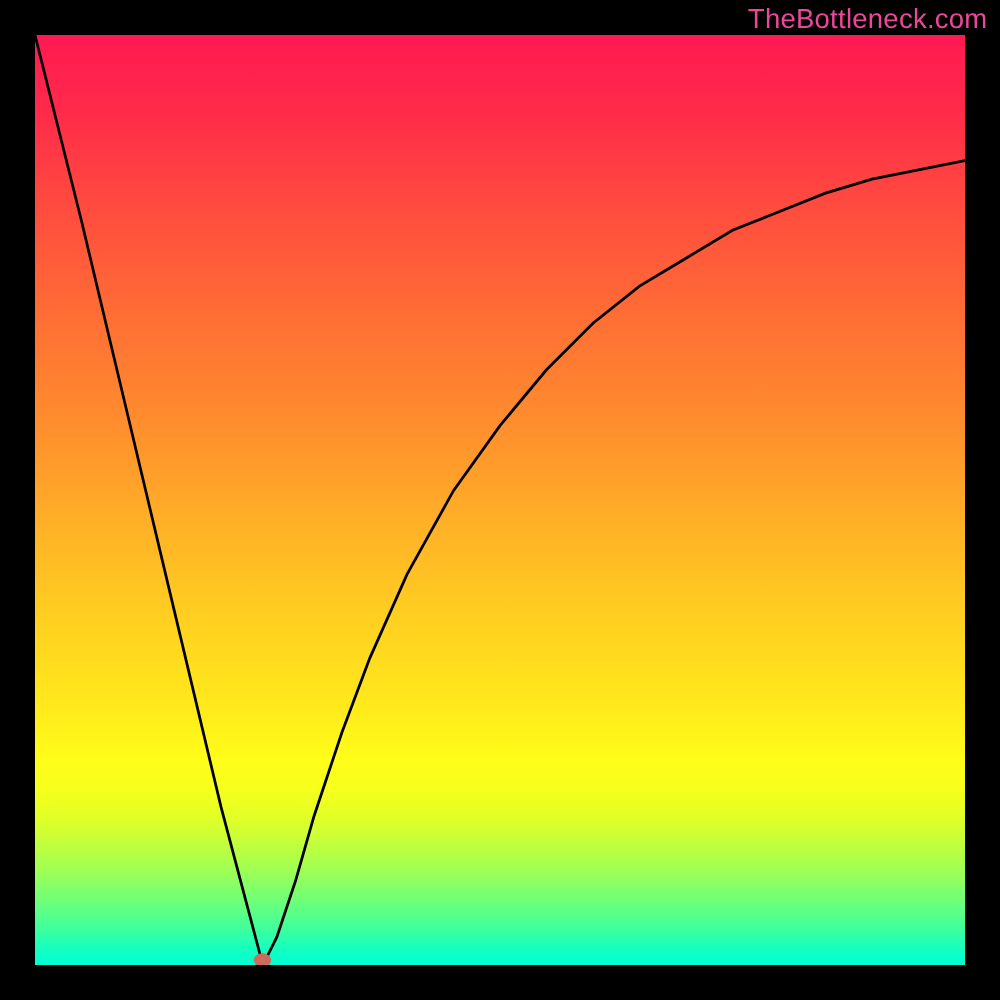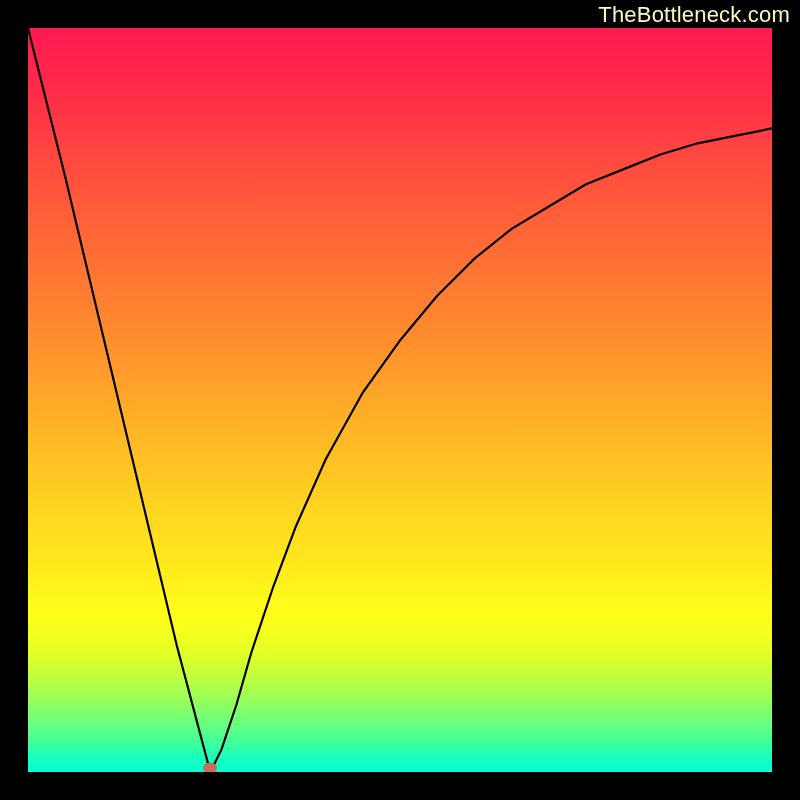--- a/index.html
+++ b/index.html
@@ -14,21 +14,21 @@
   .outer {
     width: 800px;
     height: 800px;
     background: #000;
     position: relative;
   }
   .watermark {
     position: absolute;
     top: 2px;
     right: 10px;
-    color: #fef9c3;
+    color: #ec4899;
     font-size: 22px;
     font-weight: 500;
     letter-spacing: 0.2px;
     z-index: 5;
     margin-left: 44px;
   }
   .plot-area {
     position: absolute;
     left: 28px;
     top: 28px;

